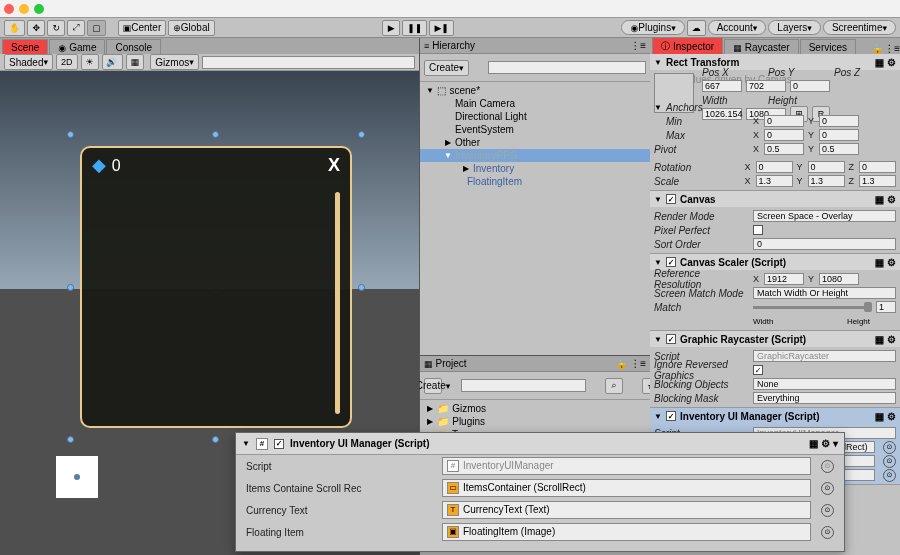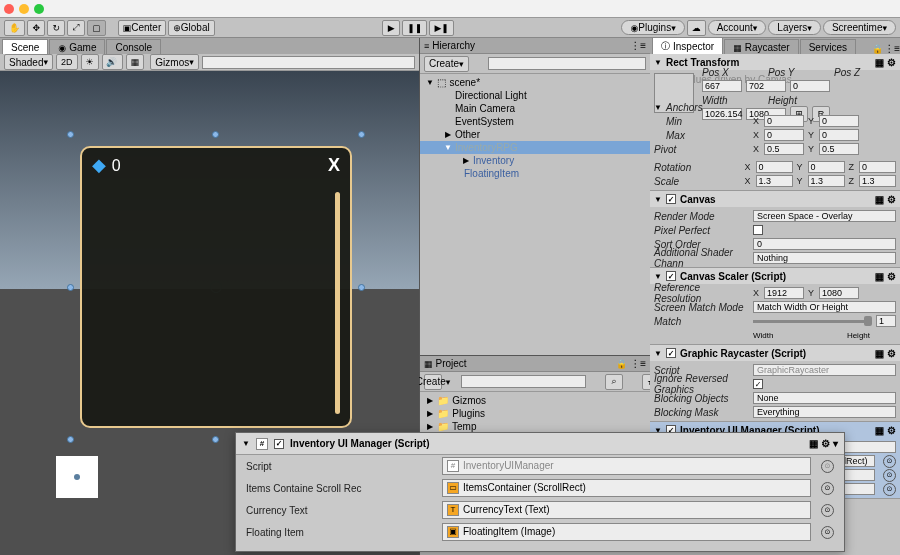--- a/index.html
+++ b/index.html
@@ -9,39 +9,39 @@
 .traffic span { width:10px; height:10px; border-radius:50%; }
 .tr-r { background:#ff5f57; } .tr-y { background:#ffbd2e; } .tr-g { background:#28c840; }
 .toolbar { height:20px; background:#c2c2c2; border-bottom:1px solid #888; display:flex; align-items:center; padding:0 4px; gap:2px; }
 .tbtn { height:16px; min-width:18px; background:#d8d8d8; border:1px solid #8a8a8a; border-radius:2px; display:inline-flex; align-items:center; justify-content:center; padding:0 4px; font-size:9px; cursor:pointer; }
 .tbtn.active { background:#b0b0b0; }
 .pill { height:15px; background:#d8d8d8; border:1px solid #8a8a8a; border-radius:8px; padding:0 8px; display:inline-flex; align-items:center; font-size:9px; cursor:pointer; }
 .main { display:flex; height:calc(555px - 38px); }
 
 .scenecol { width:420px; display:flex; flex-direction:column; border-right:1px solid #555; }
 .tabrow { height:16px; background:#a7a7a7; display:flex; align-items:flex-end; padding-left:2px; gap:1px; }
-.tab { background:#ffffff; padding:2px 8px 1px; border:1px solid #888; border-bottom:none; font-size:9px; display:flex; align-items:center; gap:3px; }
+.tab { background:#ef4444; padding:2px 8px 1px; border:1px solid #888; border-bottom:none; font-size:9px; display:flex; align-items:center; gap:3px; }
 .tab.inactive { background:#a7a7a7; }
 .scene-toolbar { height:17px; background:#c2c2c2; border-bottom:1px solid #999; display:flex; align-items:center; padding:0 4px; gap:3px; font-size:9px; }
 .scene-view { flex:1; background:#4a4a4a; position:relative; overflow:hidden; }
 .horizon { position:absolute; top:0; left:0; right:0; height:45%; background:linear-gradient(180deg,#394450 0%,#96a6b5 100%); }
 .ground { position:absolute; bottom:0; left:0; right:0; height:55%; background:#4f4f4f; }
 .inventory-panel { position:absolute; left:80px; top:75px; width:272px; height:282px; background:rgba(26,27,22,0.96); border:2px solid #e8c98e; border-radius:10px; }
 .inv-header{ height:34px; display:flex; align-items:center; padding:0 10px; justify-content:space-between; }
 .gem { color:#3fa9f5; font-size:18px; } .inv-count{ color:#fff; font-size:16px; margin-left:6px; }
 .inv-close{ color:#fff; font-size:18px; font-weight:bold; }
 .inv-body { position:absolute; top:40px; left:8px; right:8px; bottom:8px; border:none; }
 .inv-scroll { position:absolute; right:2px; top:4px; bottom:4px; width:5px; background:#e8c98e; border-radius:3px; }
 .sel-handle { position:absolute; width:7px; height:7px; background:#8cb8e8; border:1px solid #45749e; border-radius:50%; }
 .white-sq { position:absolute; left:56px; top:385px; width:42px; height:42px; background:#fff; display:flex; align-items:center; justify-content:center; }
 .white-sq .dot{ width:6px; height:6px; background:#5b7f9f; border-radius:50%; }
 
 .midcol { width:230px; display:flex; flex-direction:column; }
 .panel-head { height:16px; background:#a7a7a7; border-bottom:1px solid #888; display:flex; align-items:center; padding:0 4px; font-size:9px; gap:3px; }
-.panel-bar{ height:20px; background:#c2c2c2; border-bottom:1px solid #999; display:flex; align-items:center; padding:8px 4px; font-size:9px; gap:19px;}
+.panel-bar{ height:28px; background:#c2c2c2; border-bottom:1px solid #999; display:flex; align-items:center; padding:8px 4px; font-size:9px; gap:19px;}
 .tree { flex:1; background:#c2c2c2; font-size:10px; padding:2px 0; overflow:hidden; }
 .tree-item{ padding:1px 4px; display:flex; align-items:center; gap:3px; white-space:nowrap; }
 .tree-item.sel{ background:#7aa5d6; color:#fff; }
 .disclo{ font-size:8px; width:8px; display:inline-block; text-align:center; }
 
 .inspector { flex:1; background:#c2c2c2; display:flex; flex-direction:column; overflow:hidden; }
 .section { border-bottom:1px solid #999; }
 .sec-head{ height:16px; background:#d4d4d4; display:flex; align-items:center; padding:0 4px; font-size:10px; font-weight:bold; gap:4px;}
 .sec-body{ padding:2px 4px; font-size:9px; }
 .row { display:flex; align-items:center; height:14px; gap:4px; }
@@ -154,43 +154,43 @@
   <div class="midcol">
     <div class="panel-head">≡ <span>Hierarchy</span><span class="gear">⋮≡</span></div>
     <div class="panel-bar">
       <span class="tbtn"><span>Create</span> ▾</span>
       <input class="field" style="flex: 1 1 0%; height: 13px;" placeholder="">
     </div>
     <div class="tree" id="hierarchy-tree">
         <div class="tree-item" style="padding-left: 6px;"><span class="disclo">▼</span>⬚ <span>scene*</span></div>
         <div class="tree-item" style="padding-left: 24px;">
           <span class="disclo"></span>
-          <span>Directional Light</span>
+          <span>Main Camera</span>
         </div>
         <div class="tree-item" style="padding-left: 24px;">
           <span class="disclo"></span>
-          <span>Main Camera</span>
+          <span>Directional Light</span>
         </div>
         <div class="tree-item" style="padding-left: 24px;">
           <span class="disclo"></span>
           <span>EventSystem</span>
         </div>
         <div class="tree-item" style="padding-left: 24px;">
           <span class="disclo">▶</span>
           <span>Other</span>
         </div>
         <div class="tree-item sel" style="padding-left: 24px;">
           <span class="disclo">▼</span>
           <span style="color:#9aa">InventoryRPG</span>
         </div>
         <div class="tree-item" style="padding-left: 42px;">
           <span class="disclo">▶</span>
           <span style="color:#3a5fa0">Inventory</span>
         </div>
-        <div class="tree-item" style="padding-left: 33px;">
+        <div class="tree-item" style="padding-left: 22px; margin-left: 14px;">
           <span class="disclo"></span>
           <span style="color:#3a5fa0">FloatingItem</span>
         </div>
       </div>
 
     <div class="proj-panel">
       <div class="panel-head">▦ <span>Project</span><span class="lockicon">🔒</span> <span>⋮≡</span></div>
       <div class="panel-bar">
         <span class="tbtn"><span>Create</span> ▾</span>
         <input class="field" style="flex: 1 1 0%; height: 13px;" placeholder="">
@@ -310,24 +310,20 @@
             <span class="field">Screen Space - Overlay</span>
           </div>
         <div class="row">
             <span class="lbl">Pixel Perfect</span>
             <span class="checkbox"></span>
           </div>
         <div class="row">
             <span class="lbl">Sort Order</span>
             <span class="field">0</span>
           </div>
-        <div class="row">
-            <span class="lbl">Additional Shader Chann</span>
-            <span class="field">Nothing</span>
-          </div>
       </div>
     </div>
 
     <div class="section">
       <div class="sec-head">
           <span class="disclo">▼</span>
           <span class="checkbox">✓</span>
           <span>Canvas Scaler (Script)</span>
           <span class="gear">▦ ⚙</span>
         </div>

